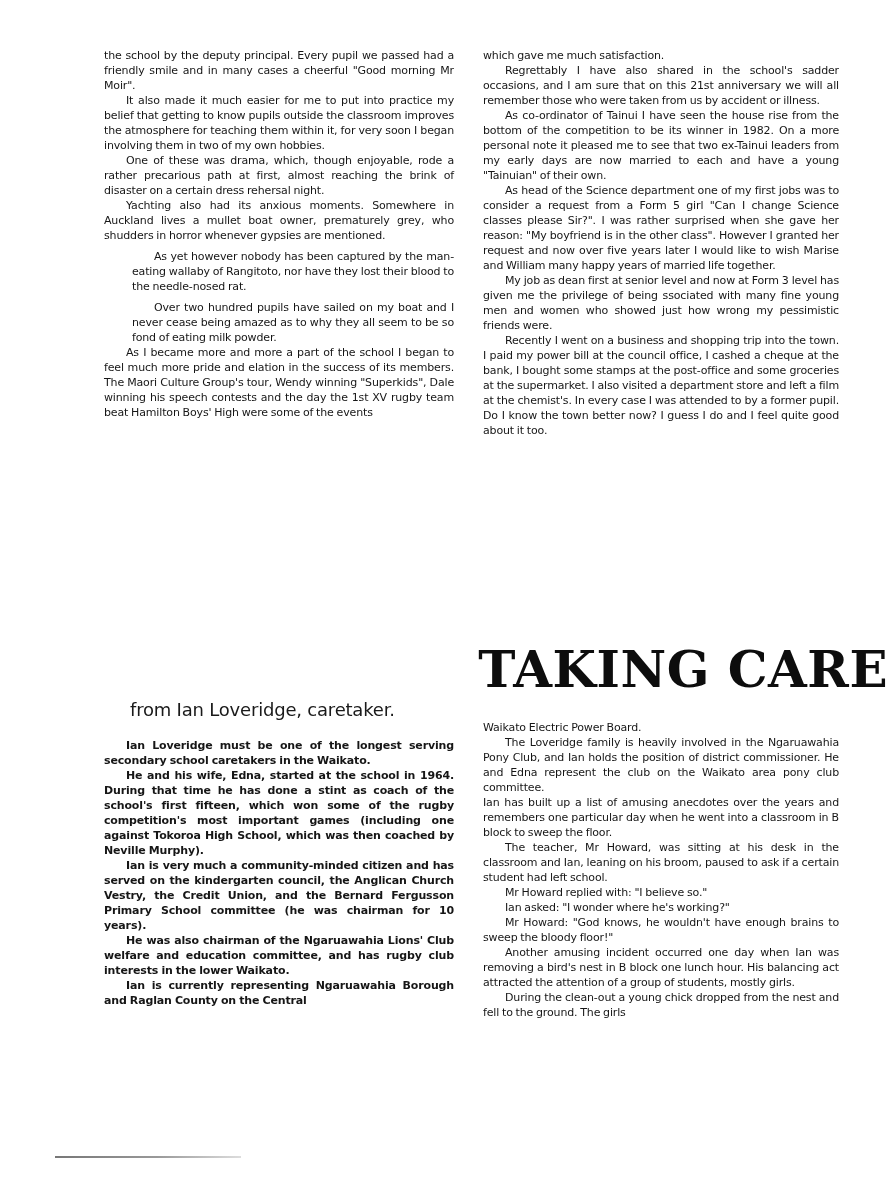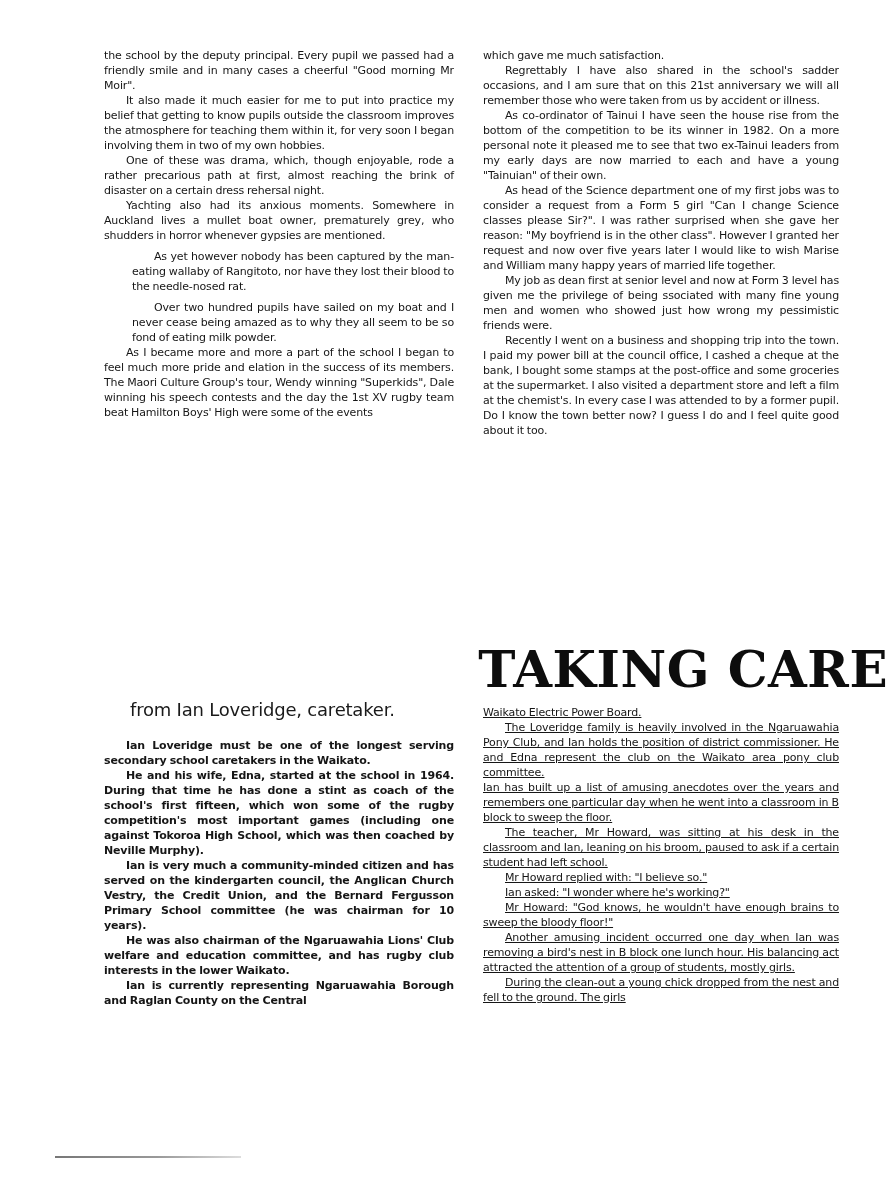--- a/index.html
+++ b/index.html
@@ -12,21 +12,21 @@
     text-align: justify;
     letter-spacing: -0.15px;
     word-spacing: -0.5px;
   }
   .col p { margin: 0; text-indent: 22px; }
   .col p.noindent { text-indent: 0; }
   .col p.gap { margin-top: 6px; margin-left: 28px; }
   #col-top-left  { left: 104px; top: 48px;  width: 350px; }
   #col-top-right { left: 483px; top: 48px;  width: 356px; }
   #col-bot-left  { left: 104px; top: 738px; width: 350px; font-weight: bold; }
-  #col-bot-right { left: 483px; top: 705px; width: 356px; text-decoration: underline; }
+  #col-bot-right { left: 483px; top: 720px; width: 356px; }
   #headline {
     position: absolute; left: 0; width: 888px; top: 640px;
     text-align: right;
     font-family: "DejaVu Serif", serif;
     font-size: 50px; line-height: 60px;
     letter-spacing: 0.5px;
     color: #0d0d0d;
     margin: 0;
   }
   #byline {

